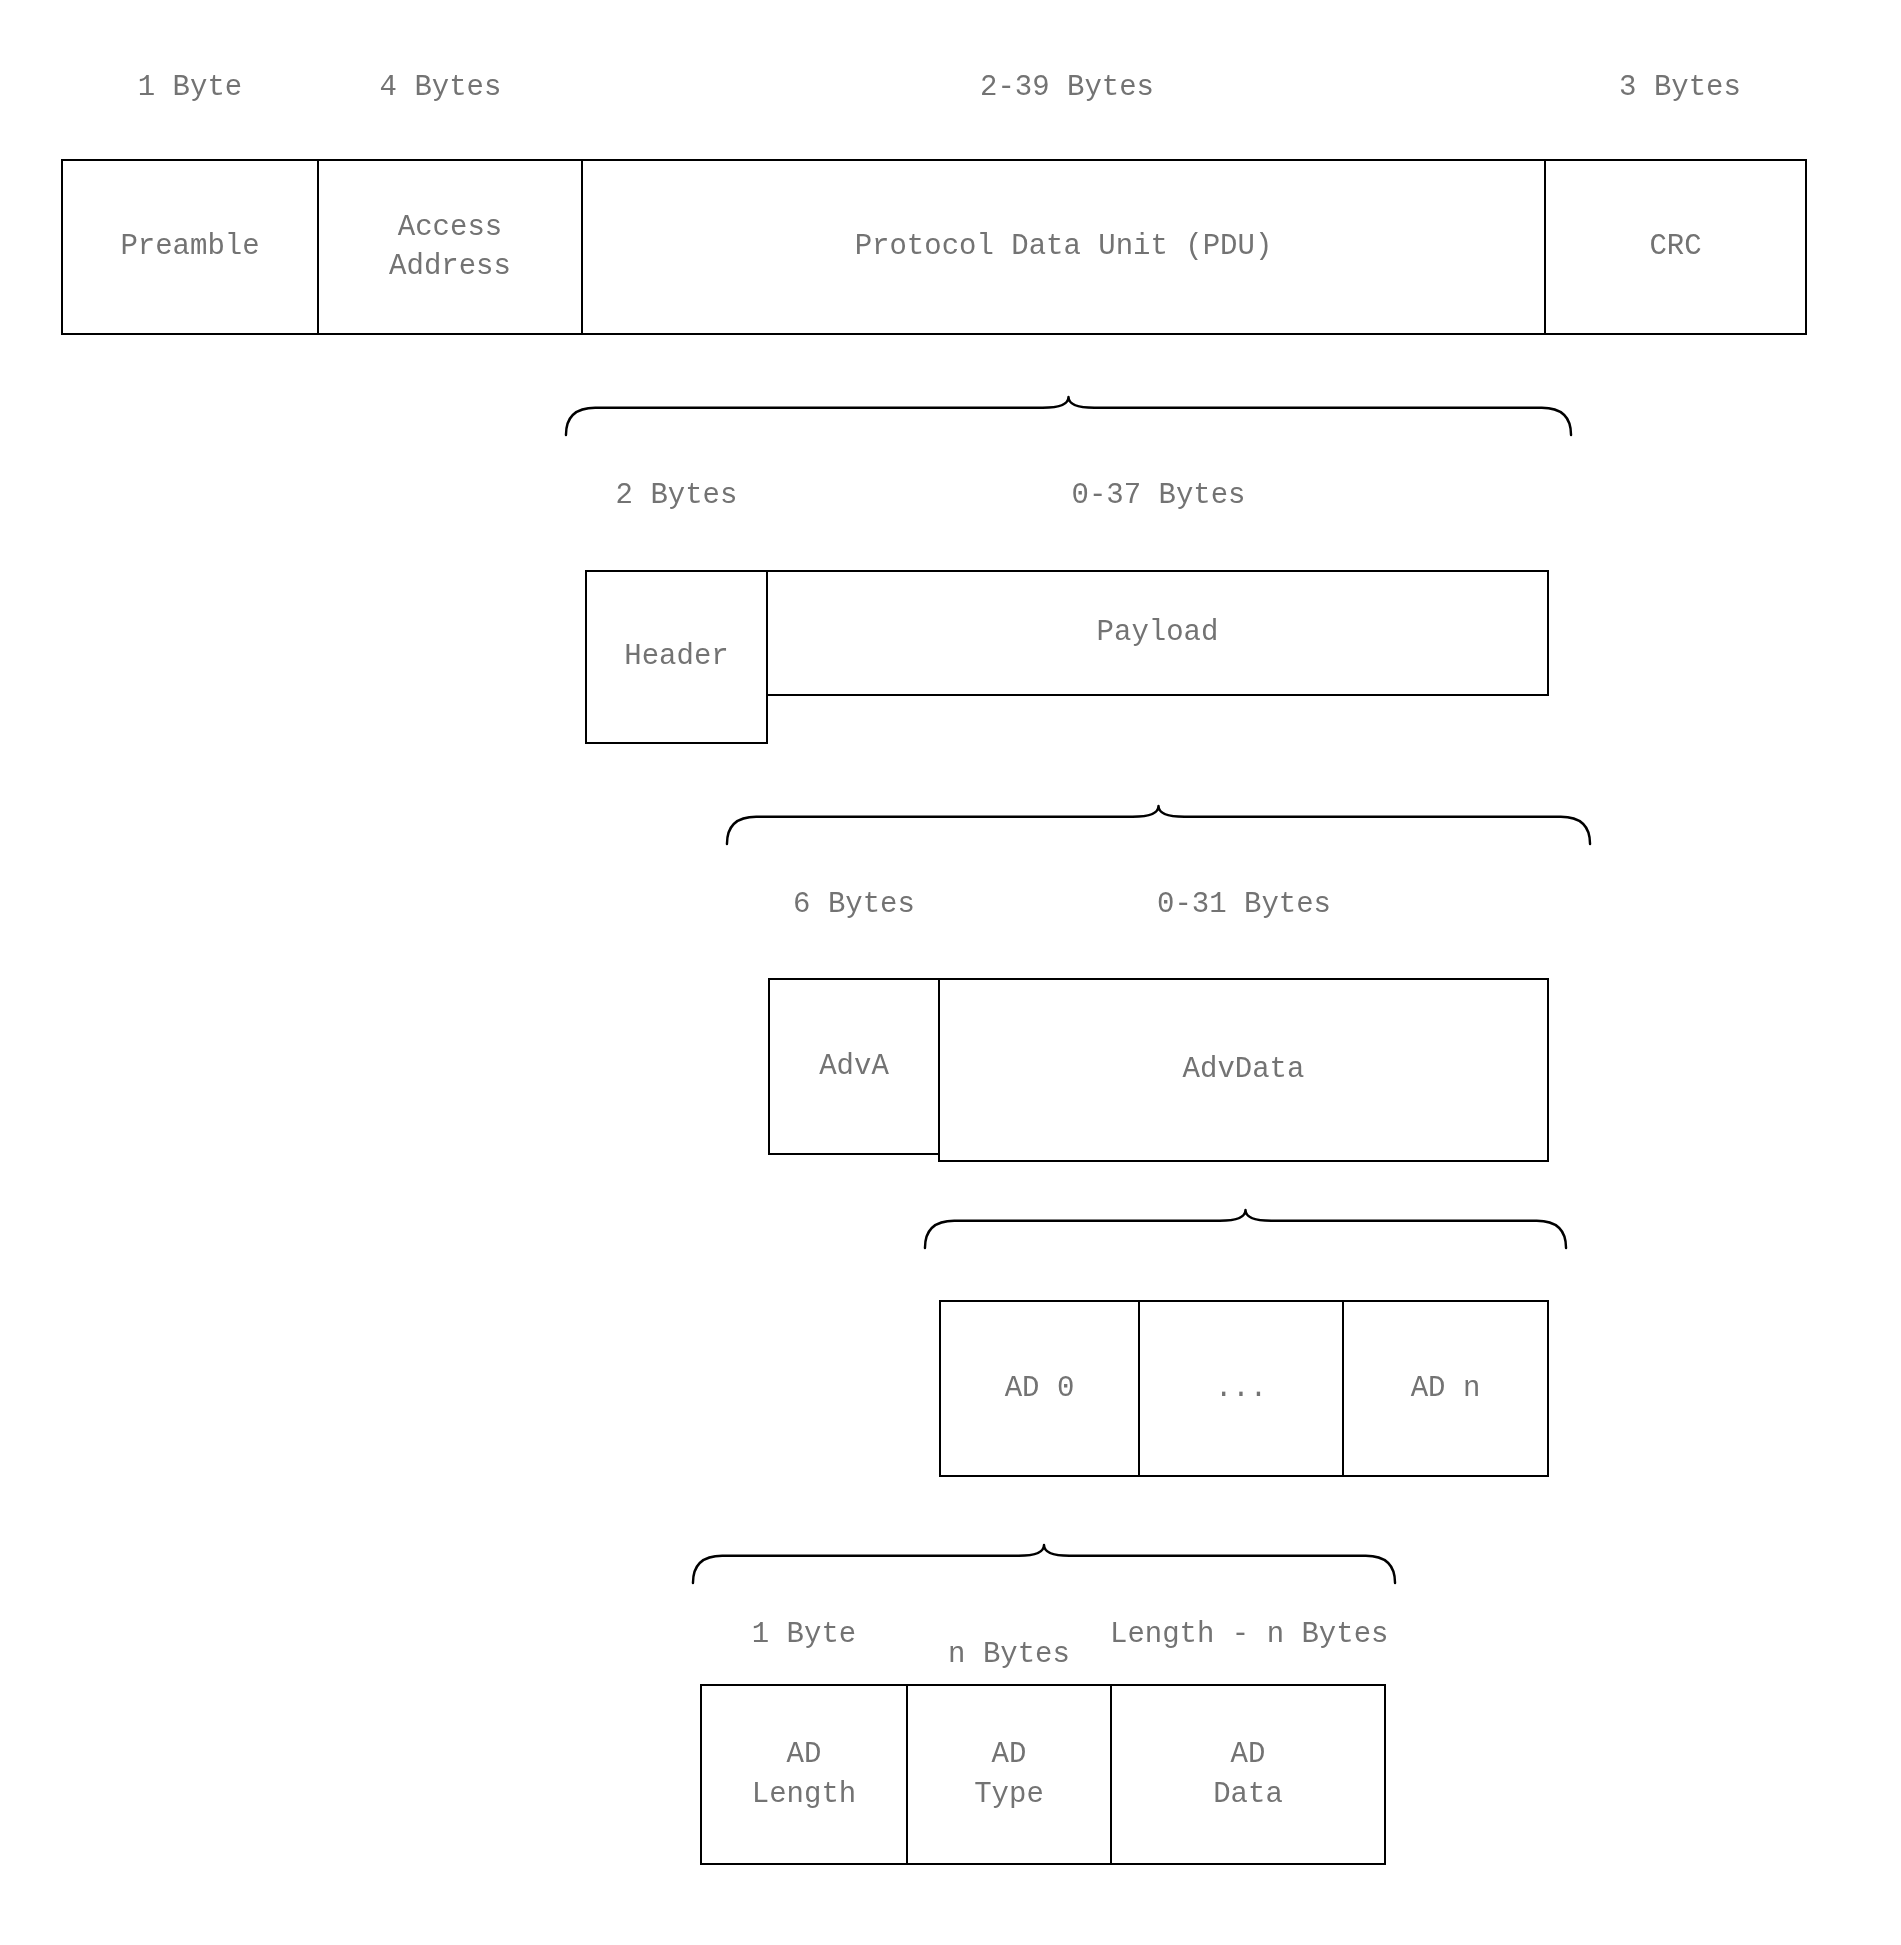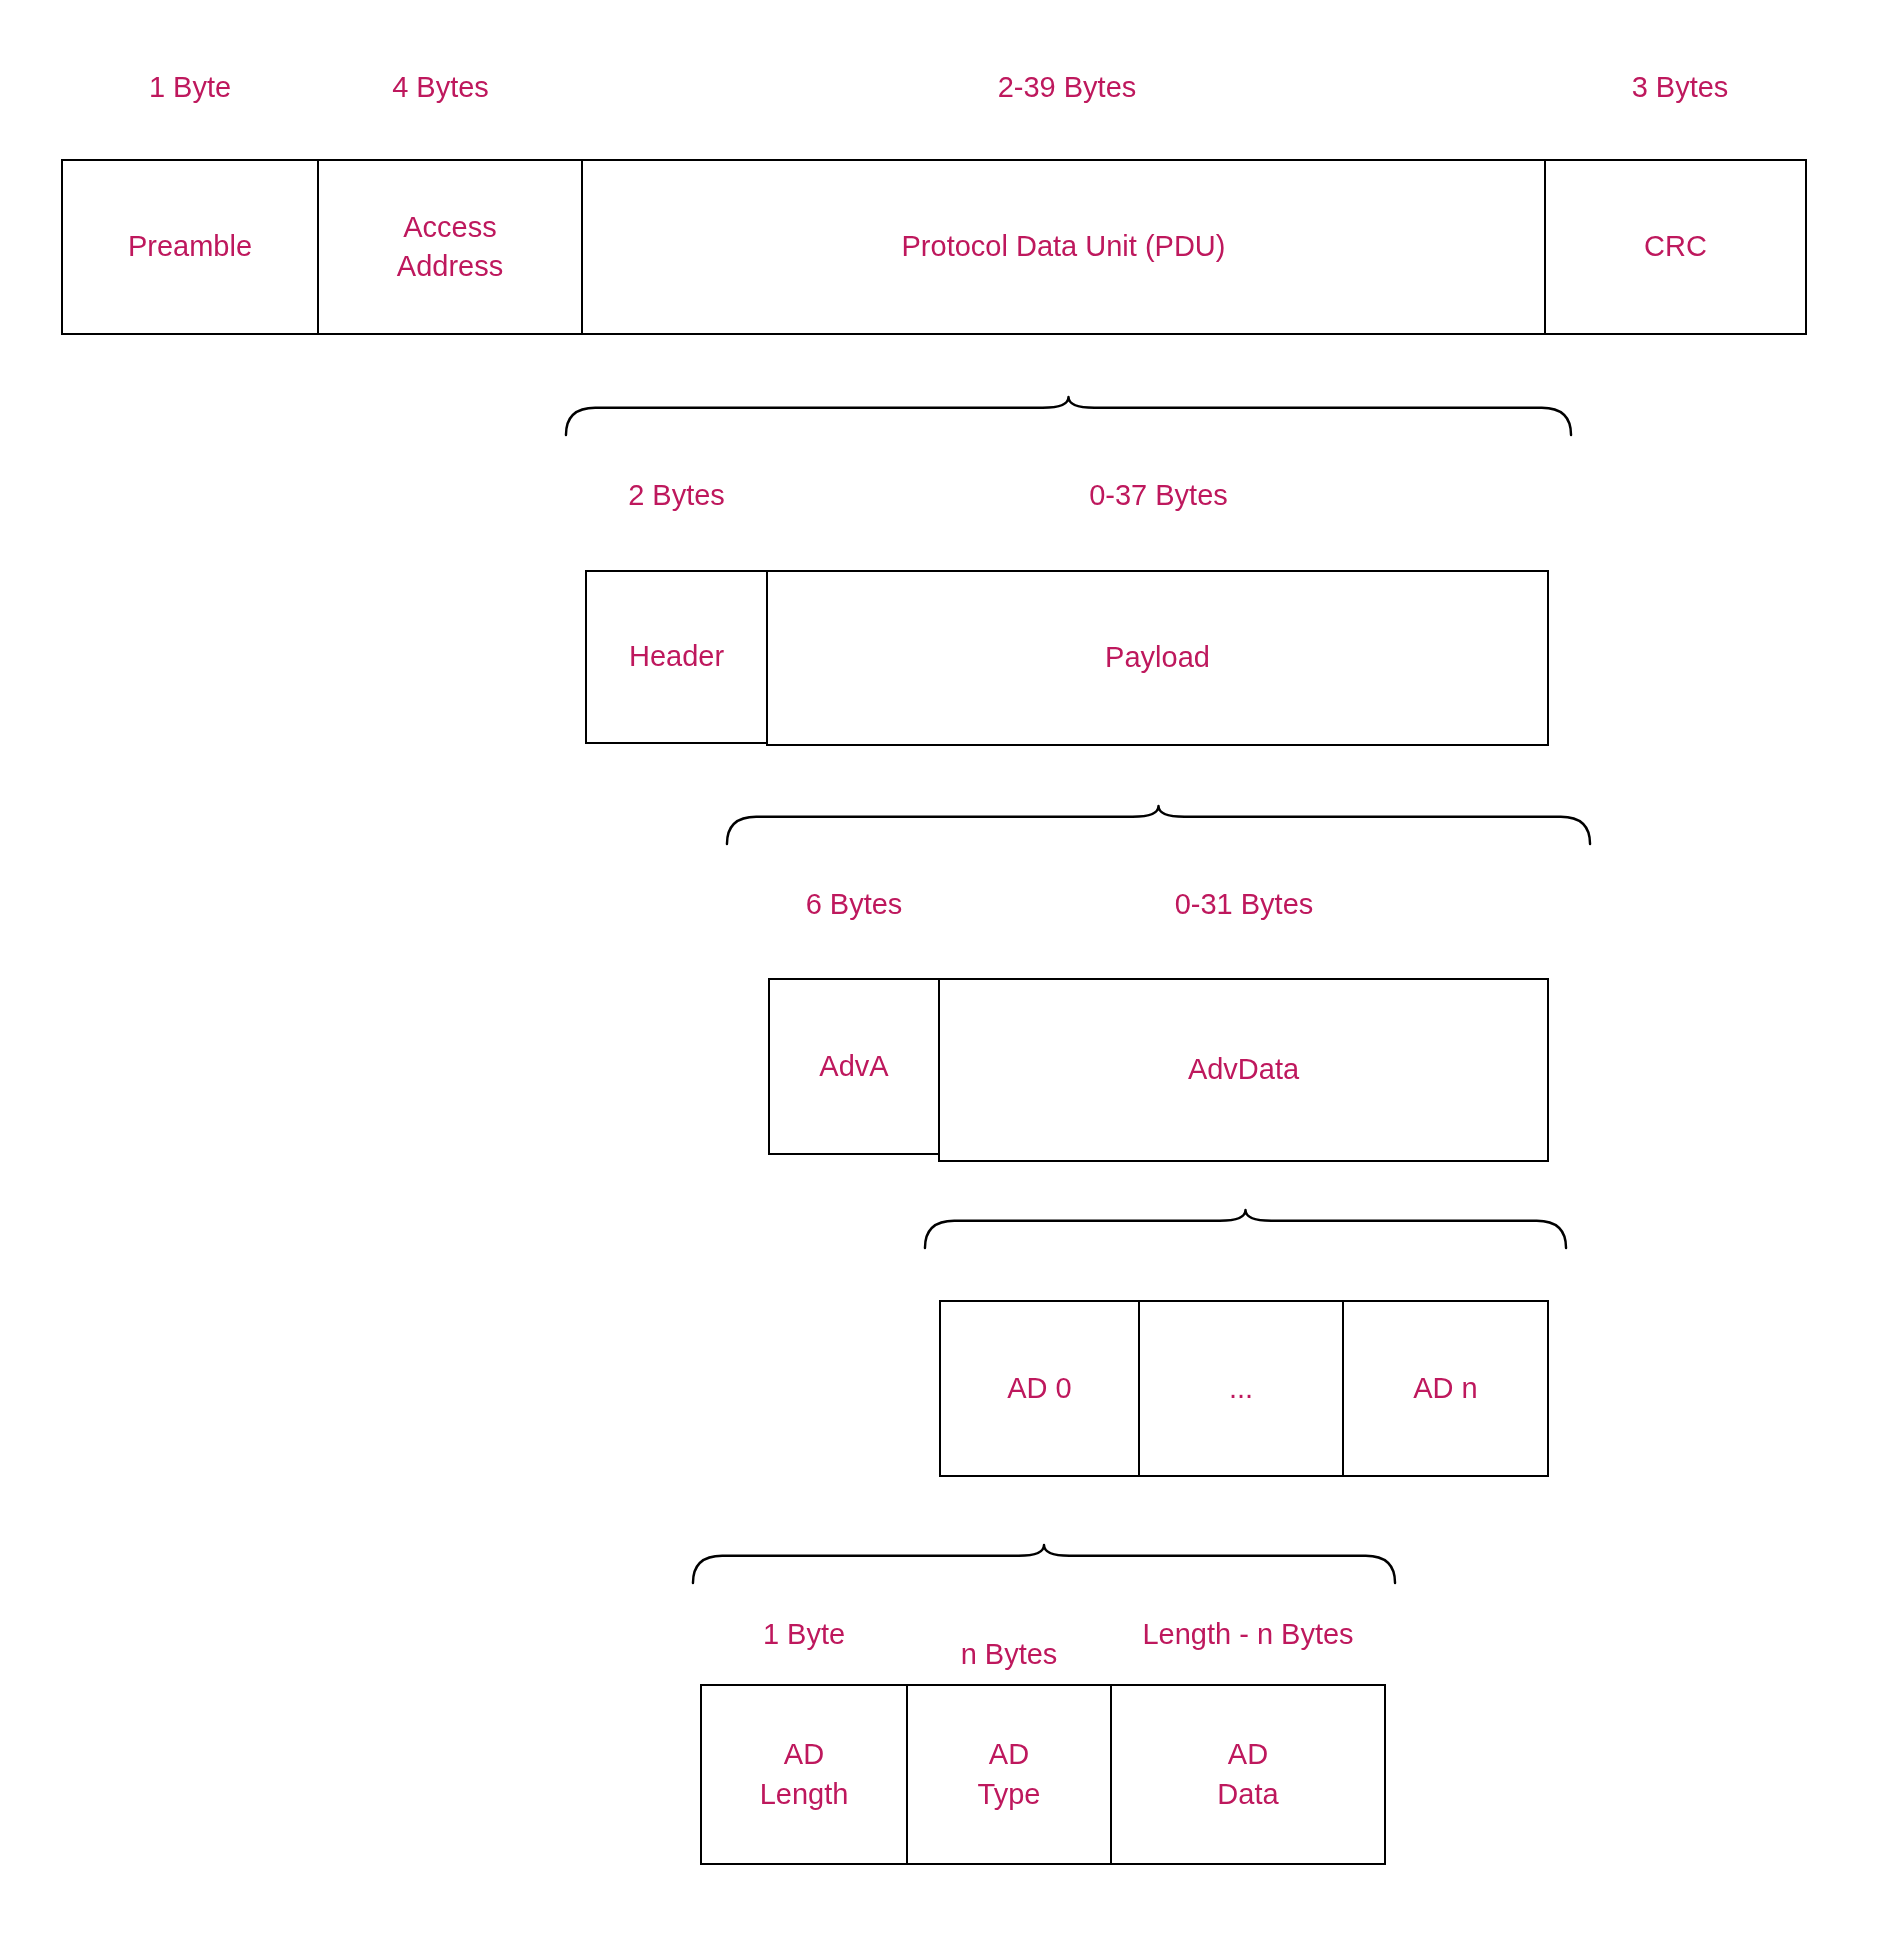--- a/index.html
+++ b/index.html
@@ -5,22 +5,22 @@
   html, body {
     margin: 0;
     padding: 0;
     background: #ffffff;
   }
   .canvas {
     position: relative;
     width: 1902px;
     height: 1946px;
     background: #ffffff;
-    font-family: Liberation Sans, sans-serif;
-    color: #be185d;
+    font-family: Liberation Mono, monospace;
+    color: #737373;
     overflow: hidden;
   }
   .size-label {
     position: absolute;
     text-align: center;
     font-size: 29px;
     line-height: 35px;
     white-space: nowrap;
   }
   .row {
@@ -71,21 +71,21 @@
     <svg width="1009" height="45" viewBox="0 0 1035 46">
       <path d="M 2,42 Q 2,14 32,14 L 491,14 Q 517.5,14 517.5,3 Q 517.5,14 544,14 L 1003,14 Q 1033,14 1033,42" fill="none" stroke="#000000" stroke-width="2.5" stroke-linecap="round" stroke-linejoin="round"></path>
     </svg>
   </div>
 
   <div class="size-label" style="left:585px; top:478px; width:183px;">2 Bytes</div>
   <div class="size-label" style="left:768px; top:478px; width:781px;">0-37 Bytes</div>
 
   <div class="row" style="left:585px; top:570px; height:174px;">
     <div class="box" style="width:183px; height:174px;">Header</div>
-    <div class="box" style="width:783px; height:176px;">Payload</div>
+    <div class="box" style="width:783px; height:126px;">Payload</div>
   </div>
 
   <div class="brace" style="left:725px; top:803px;">
     <svg width="867" height="45" viewBox="0 0 889 46">
       <path d="M 2,42 Q 2,14 32,14 L 418,14 Q 444.5,14 444.5,3 Q 444.5,14 471,14 L 857,14 Q 887,14 887,42" fill="none" stroke="#000000" stroke-width="2.5" stroke-linecap="round" stroke-linejoin="round"></path>
     </svg>
   </div>
 
   <div class="size-label" style="left:768px; top:887px; width:172px;">6 Bytes</div>
   <div class="size-label" style="left:939px; top:887px; width:610px;">0-31 Bytes</div>

